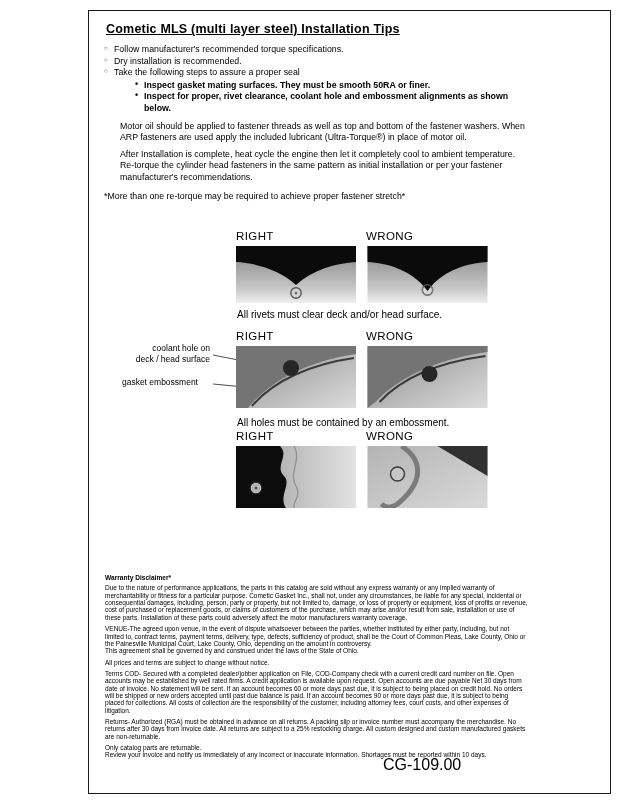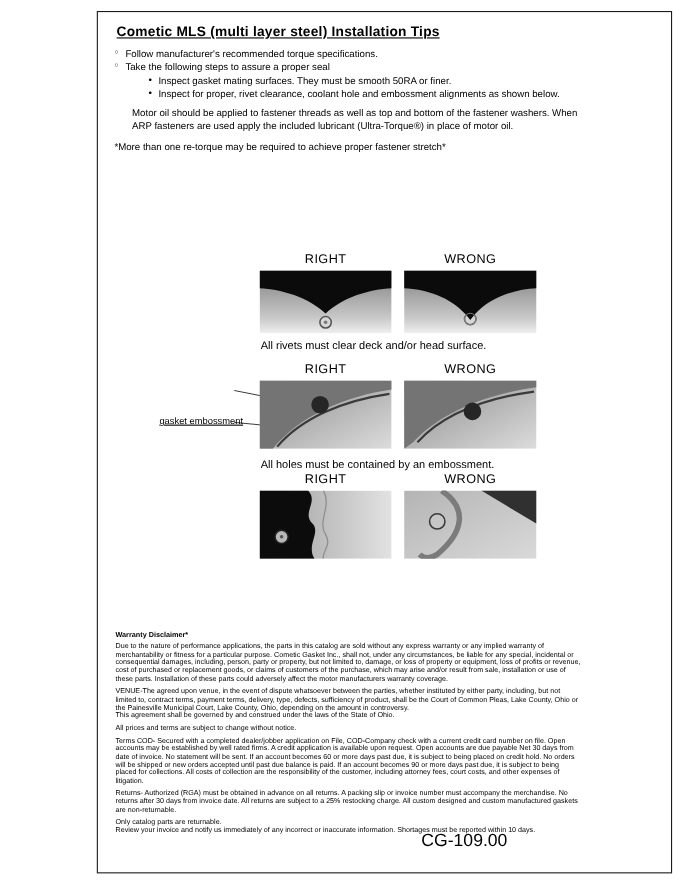--- a/index.html
+++ b/index.html
@@ -15,29 +15,29 @@
     border:1px solid #1b1b1b;
   }
   .content { position:absolute; left:104px; top:22px; width:424px; }
   .doc-title {
     font-size:12.5px; font-weight:bold; text-decoration:underline;
     margin:0 0 8px 2px; letter-spacing:0.2px;
   }
   .tips { list-style:none; }
   .tips > li { position:relative; padding-left:10px; font-size:8.8px; line-height:1.32; }
   .tips > li::before { content:"○"; position:absolute; left:0; top:1px; font-size:6px; }
-  .subtips { list-style:none; margin:1px 0 1px 20px; }
+  .subtips { list-style:none; margin:1px 0 1px 20px;font-weight:bold; }
   .subtips > li { position:relative; padding-left:10px; font-size:8.8px; line-height:1.32; }
   .subtips > li::before { content:"•"; position:absolute; left:1px; top:-1px; font-size:9px; }
   .diesel-heading { font-size:10.5px; font-weight:bold; margin-top:9px; }
   .para { font-size:8.8px; line-height:1.28; margin-top:6px;margin-left:16px; }
   .note { font-size:8.8px; margin-top:8px; }
 
   .figures { position:absolute; left:0; top:228px; width:618px; height:322px; }
-  .fig-label { position:absolute; font-size:11.5px; letter-spacing:0.4px; text-align:center; }
+  .fig-label { position:absolute; font-size:11.5px; letter-spacing:0.4px; text-align:left; }
   .panel { position:absolute; }
   .panel svg { display:block; width:100%; height:100%; }
   .fig-caption { position:absolute; font-size:10px; line-height:1.3; white-space:pre-line; }
   .callout {
     position:absolute; width:92px; font-size:8.5px; line-height:1.3;
     text-align:right; white-space:pre-line;
   }
   .leader { position:absolute; }
 
   .legal { position:absolute; left:105px; top:574px; width:424px; font-size:6.5px; line-height:1.13; }
@@ -50,29 +50,31 @@
 <body>
 
 <div class="page">
   <div class="frame"></div>
 
   <div class="content">
     <div class="doc-title">Cometic MLS (multi layer steel) Installation Tips</div>
 
     <ul class="tips">
       <li><span>Follow manufacturer's recommended torque specifications.</span></li>
+      <li><span>Dry installation is recommended.</span></li>
       <li><span>Take the following steps to assure a proper seal</span>
         <ul class="subtips">
           <li><span>Inspect gasket mating surfaces.  They must be smooth 50RA or finer.</span></li>
           <li><span>Inspect for proper, rivet clearance, coolant hole and embossment alignments as shown below.</span></li>
         </ul>
       </li>
     </ul>
 
     <p class="para">Motor oil should be applied to fastener threads as well as top and bottom of the fastener washers. When ARP fasteners are used apply the included lubricant (Ultra-Torque®) in place of motor oil.</p>
+    <p class="para">After Installation is complete, heat cycle the engine then let it completely cool to ambient temperature. Re-torque the cylinder head fasteners in the same pattern as initial installation or per your fastener manufacturer's recommendations.</p>
     <div class="note">*More than one re-torque may be required to achieve proper fastener stretch*</div>
   </div>
 
   <div class="figures">
 
     <div class="fig-label" style="left:236px; top:2px; width:120px;">RIGHT</div>
     <div class="fig-label" style="left:366px; top:2px; width:123px;">WRONG</div>
 
     <div class="panel" style="left:236px; top:18px; width:120px; height:57px;">
       <svg viewBox="0 0 120 57" role="img">
@@ -102,21 +104,23 @@
         <circle cx="60" cy="44" r="5.2" fill="#d6d6d6" stroke="#555" stroke-width="1.4"></circle>
         <path d="M0,0 H120 V16 C100,17 78,24 64,40 L60,45 L56,40 C42,24 20,17 0,16 Z" fill="#0b0b0b"></path>
         <circle cx="60" cy="44" r="5.2" fill="none" stroke="#8a8a8a" stroke-width="0.8"></circle>
       </svg>
     </div>
     <div class="fig-caption" style="left:237px; top:80px; width:260px;">All rivets must clear deck and/or head surface.</div>
 
     <div class="fig-label" style="left:236px; top:102px; width:120px;">RIGHT</div>
     <div class="fig-label" style="left:366px; top:102px; width:123px;">WRONG</div>
 
-    <div class="callout" style="left:129px; top:149px;text-decoration:underline;">gasket embossment</div>
+    <div class="callout" style="left:118px; top:115px;">coolant hole on
+deck / head surface</div>
+    <div class="callout" style="left:106px; top:149px;">gasket embossment</div>
 
     <svg class="leader" style="left:211px; top:120px;" width="82" height="46" viewBox="0 0 82 46">
       <line x1="2" y1="7" x2="78" y2="22" stroke="#000" stroke-width="0.7"></line>
       <line x1="2" y1="36" x2="65" y2="42" stroke="#000" stroke-width="0.7"></line>
     </svg>
 
     <div class="panel" style="left:236px; top:118px; width:120px; height:62px;">
       <svg viewBox="0 0 120 62" role="img">
         <defs>
           <linearGradient id="gr3" x1="0" y1="0" x2="1" y2="1">

